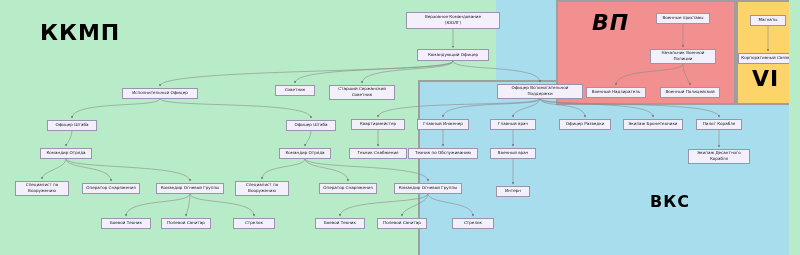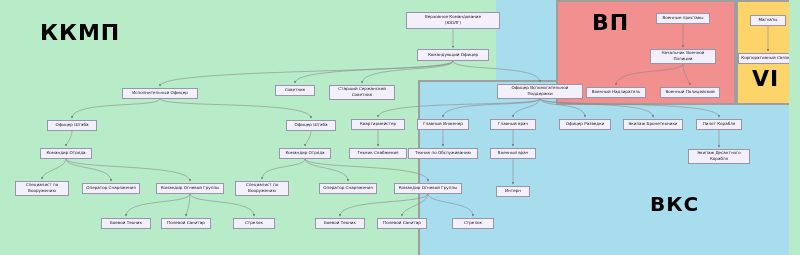--- a/index.html
+++ b/index.html
@@ -52,22 +52,22 @@
 
   <div class="panel panel-blue" style="left:418px;top:80px;width:382px;height:175px;"></div>
   <div class="panel panel-blue" style="left:496px;top:0px;width:304px;height:80px;"></div>
   <div class="panel panel-outline" style="left:418px;top:80px;width:240px;height:175px;border-right:none;border-bottom:none;"></div>
 
   <div class="panel panel-red" style="left:556px;top:0px;width:180px;height:105px;"></div>
 
   <div class="panel panel-yellow" style="left:736px;top:0px;width:64px;height:105px;"></div>
 
   <div class="zone-label" style="left:40px;top:20px;font-size:22px;">ККМП</div>
-  <div class="zone-label" style="left:650px;top:192px;font-size:20px;">ВКС</div>
-  <div class="zone-label" style="left:592px;top:10px;font-size:22px;">ВП</div>
+  <div class="zone-label" style="left:650px;top:192px;font-size:16px;">ВКС</div>
+  <div class="zone-label" style="left:592px;top:10px;font-size:22px;font-style:italic;">ВП</div>
   <div class="zone-label" style="left:752px;top:66px;font-size:22px;">VI</div>
 
   <svg class="edges">
     <defs>
       <marker id="arr" markerWidth="4" markerHeight="4" refX="3" refY="2" orient="auto">
         <path d="M0,0 L4,2 L0,4 z" fill="#6d6d6d"></path>
       </marker>
     </defs>
     <g id="edge-group" fill="none" stroke="#8a8a8a" stroke-width="0.6">
         <path d="M453,28.5 L453,47.5" marker-end="url(#arr)"></path>

